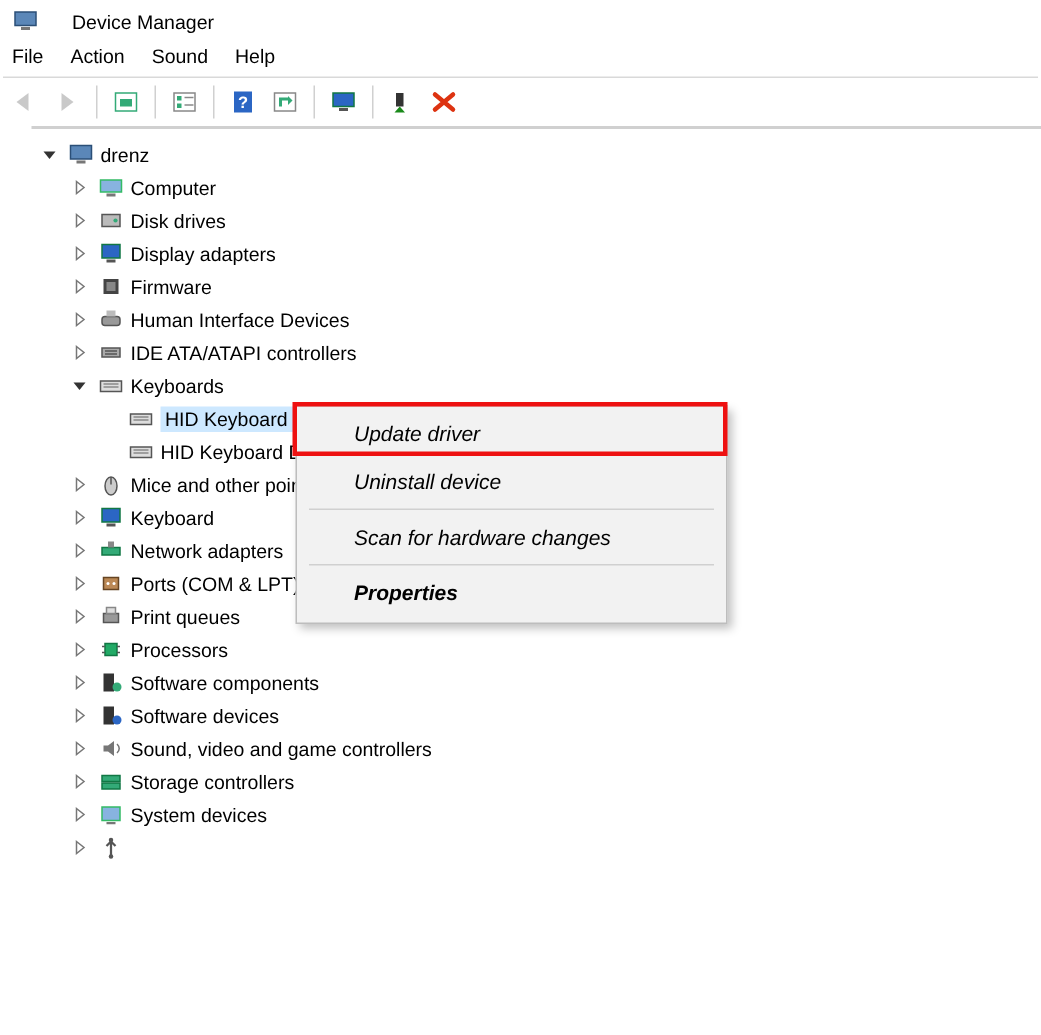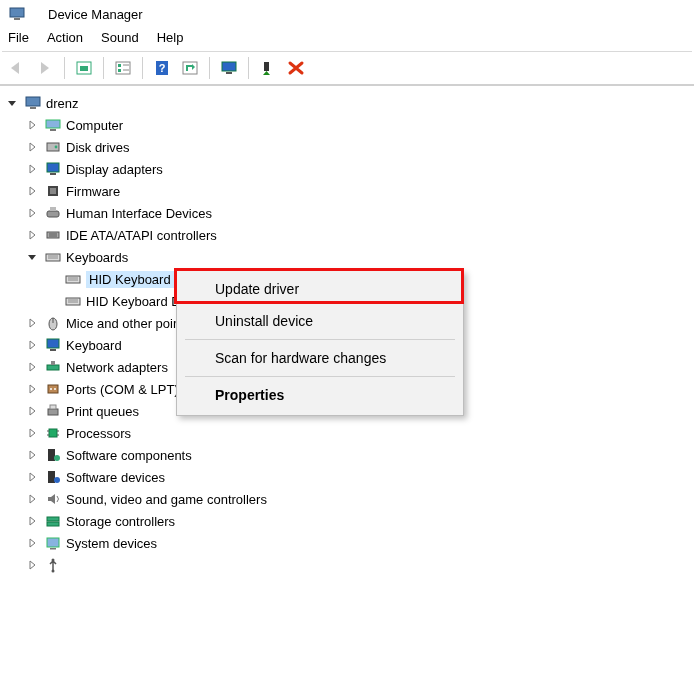--- a/index.html
+++ b/index.html
@@ -41,20 +41,21 @@
     width: 26px; height: 24px;
     display:flex; align-items:center; justify-content:center;
     border:1px solid transparent;
   }
   .disabled { opacity:.45; }
   
   .tree-area {
     border-top: 2px solid #d0d0d0;
     padding-top: 6px;
     position: relative;
+    margin-left: 21px;
   }
   .tree { padding-left: 4px; }
   .node {
     display:flex; align-items:center;
     height: 22px;
     gap: 4px;
     padding-left: 0;
     white-space: nowrap;
   }
   .chevron {
@@ -83,20 +84,21 @@
     width: 288px;
     background:#f2f2f2;
     border:1px solid #bdbdbd;
     box-shadow: 3px 3px 6px rgba(0,0,0,.25);
     padding: 2px 0 4px;
     z-index: 50;
   }
   .ctx-item {
     padding: 8px 24px 8px 38px;
     font-size: 14px;
+    font-style: italic;
   }
   .ctx-item.bold { font-weight:700; }
   .ctx-sep { height:1px; background:#d0d0d0; margin: 2px 8px; }
   .redbox {
     position:absolute;
     border:3px solid #e11;
     top: 182px;
     left: 174px;
     width: 290px;
     height: 36px;

